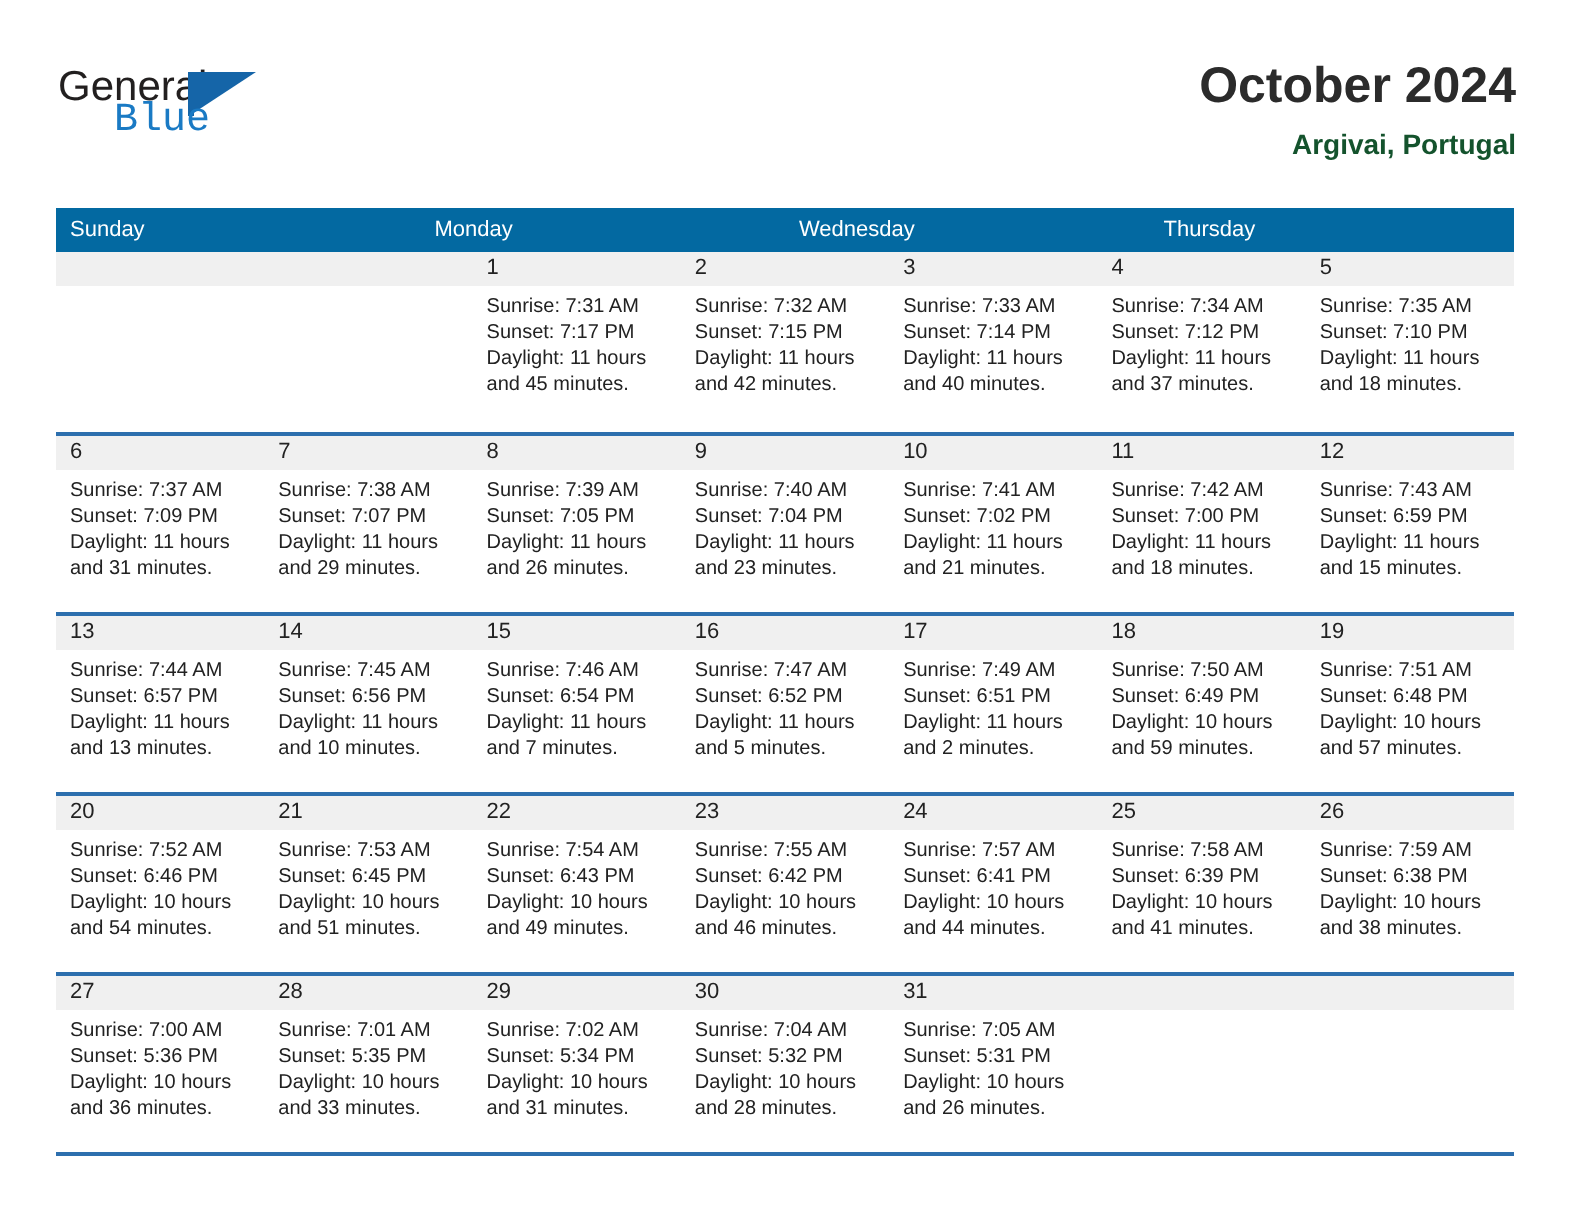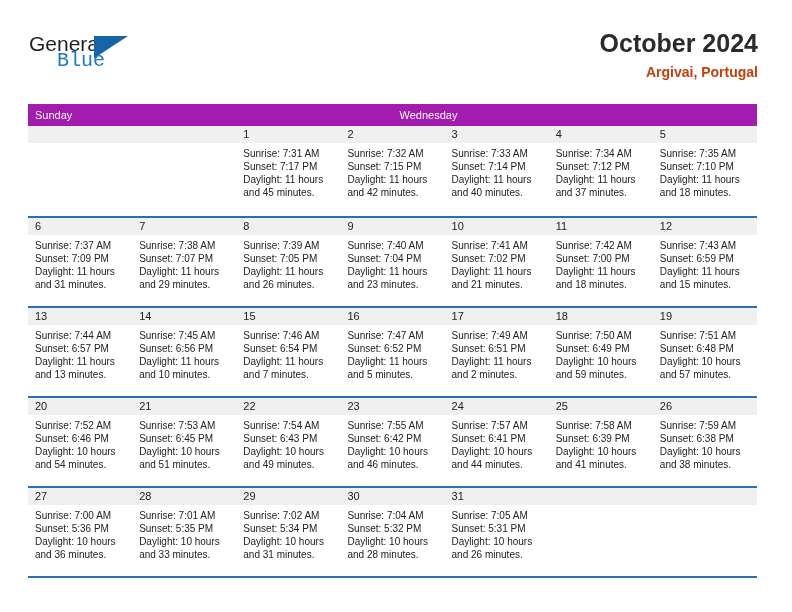--- a/index.html
+++ b/index.html
@@ -79,35 +79,35 @@
   }
   .cal-title {
     font-size: 25px;
     color: #2b2b2b;
     line-height: 30px;
     white-space: nowrap;
   }
   .cal-subtitle {
     margin-top: 6px;
     font-size: 14px;
-    color: #c2410c;
+    color: #14532d;
     line-height: 17px;
     white-space: nowrap;
   }
 
   
   .calendar {
     position: absolute;
     left: 28px;
     top: 104px;
     width: 729px;
   }
   .weekday-row {
     display: flex;
-    background: #a21caf;
+    background: #0369a1;
     height: 22px;
   }
   .weekday {
     flex: 1 1 0;
     font-size: 11px;
     color: #ffffff;
     line-height: 22px;
     padding-left: 7px;
     box-sizing: border-box;
     white-space: nowrap;
@@ -179,21 +179,23 @@
       <div class="cal-title">October 2024</div>
       <div class="cal-subtitle">Argivai, Portugal</div>
     </div>
 
   </div>
 
   <div class="calendar">
 
     <div class="weekday-row">
       <div class="weekday">Sunday</div>
+      <div class="weekday">Monday</div>
       <div class="weekday">Wednesday</div>
+      <div class="weekday">Thursday</div>
     </div>
 
     <div id="weeks-container">
         <div class="week-row first">
           <div class="day-cell empty">
             <div class="daynum-band"></div>
           </div>
           <div class="day-cell empty">
             <div class="daynum-band"></div>
           </div>

